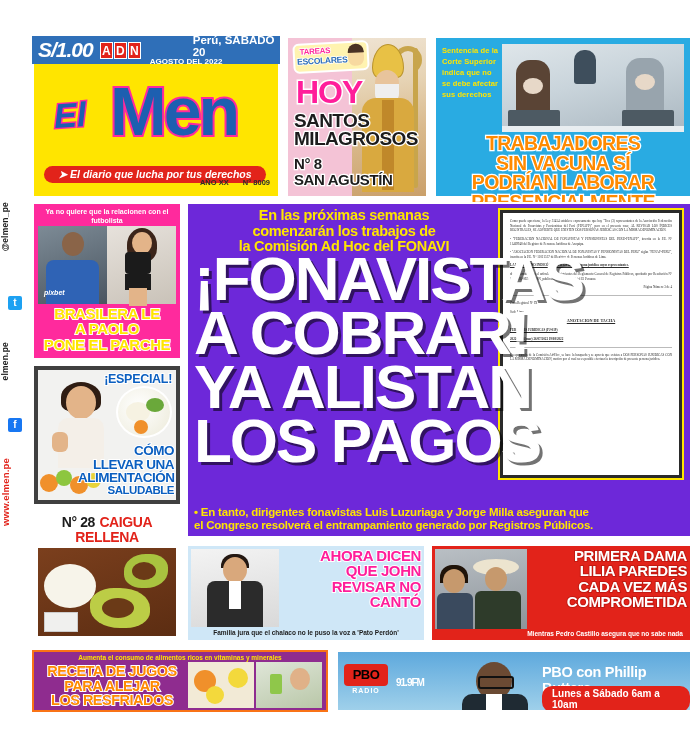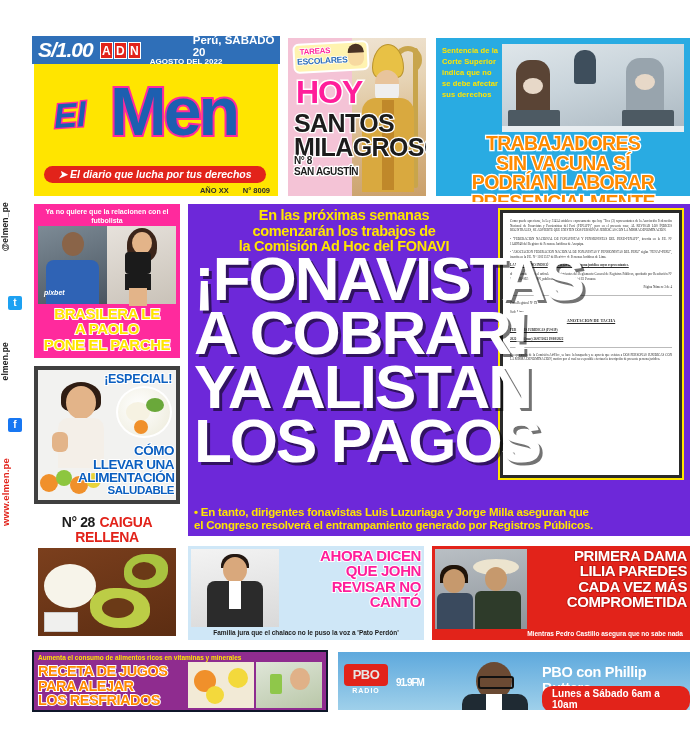--- a/index.html
+++ b/index.html
@@ -34,21 +34,21 @@
   .directora{position:absolute;right:8px;top:68px;text-align:right;color:#2b2b2b;
              font-size:8.5px;font-weight:bold;line-height:1.25;letter-spacing:.2px;}
   .logo{position:absolute;left:38px;top:74px;width:236px;height:70px;}
   .logo .el{position:absolute;left:16px;top:22px;font-size:34px;font-style:italic;font-weight:bold;
             color:#1d5fb0;-webkit-text-stroke:3px #ff2a9d;paint-order:stroke fill;transform:rotate(-4deg);}
   .logo .men{position:absolute;left:72px;top:-2px;font-size:68px;font-weight:bold;color:#1d5fb0;
              -webkit-text-stroke:4px #ff2a9d;paint-order:stroke fill;letter-spacing:-3px;}
   .slogan{position:absolute;left:44px;top:166px;width:222px;height:17px;background:#e2231a;
           border-radius:9px;color:#fff;font-size:10.5px;font-weight:bold;font-style:italic;
           text-align:center;line-height:17px;}
-  .anio{position:absolute;left:32px;top:186px;width:244px;text-align:right;padding-right:6px;
+  .anio{position:absolute;left:32px;top:178px;width:244px;text-align:right;padding-right:6px;
         font-size:7.5px;font-weight:bold;color:#2b2b2b;box-sizing:border-box;}
   .anio span{margin-left:12px;}
 
   
   .hoybox{position:absolute;left:286px;top:36px;width:142px;height:162px;background:#f4c3d6;
           border:2px solid #fff;box-sizing:border-box;overflow:hidden;}
   .hoy-photo{position:absolute;right:0;top:0;width:74px;height:158px;
              background:linear-gradient(170deg,#efe3d2 0%,#e6d3b4 30%,#d9b98c 60%,#caa06a 100%);}
   .saint{position:absolute;left:4px;top:4px;width:66px;height:150px;}
   .saint .mitre{position:absolute;left:16px;top:2px;width:30px;height:32px;background:#e8c145;
@@ -65,23 +65,23 @@
   .tareas{position:absolute;left:5px;top:4px;width:72px;height:26px;background:#fff3b0;
           border:2px solid #fff;border-radius:6px;transform:rotate(-3deg);overflow:hidden;}
   .tareas .t1{position:absolute;left:5px;top:2px;font-size:8px;font-weight:bold;color:#ff2a9d;
               -webkit-text-stroke:1.5px #fff;paint-order:stroke fill;letter-spacing:-.3px;}
   .tareas .t2{position:absolute;left:2px;top:11px;font-size:8.5px;font-weight:bold;color:#2f6fb8;
               -webkit-text-stroke:1.5px #fff;paint-order:stroke fill;letter-spacing:-.3px;}
   .tareas .kid{position:absolute;right:3px;top:3px;width:16px;height:20px;background:#f7d9a0;border-radius:50% 50% 40% 40%;}
   .tareas .kid:after{content:"";position:absolute;left:0;top:-2px;width:16px;height:9px;background:#4a3224;border-radius:8px 8px 0 0;}
   .hoy{position:absolute;left:8px;top:36px;font-size:32px;font-weight:bold;color:#ff1e9a;
        -webkit-text-stroke:3px #fff;paint-order:stroke fill;letter-spacing:-1px;}
-  .santos{position:absolute;left:6px;top:74px;font-size:25px;font-weight:bold;color:#1c1c1c;
+  .santos{position:absolute;left:6px;top:74px;font-size:19px;font-weight:bold;color:#1c1c1c;
           -webkit-text-stroke:2.5px #fff;paint-order:stroke fill;line-height:.95;letter-spacing:-.6px;}
-  .nro8{position:absolute;left:6px;top:118px;font-size:10px;font-weight:bold;color:#1c1c1c;
+  .nro8{position:absolute;left:6px;top:118px;font-size:15px;font-weight:bold;color:#1c1c1c;
         -webkit-text-stroke:2.5px #fff;paint-order:stroke fill;line-height:1.05;letter-spacing:-.4px;}
 
   
   .topright{position:absolute;left:434px;top:36px;width:258px;height:162px;background:#29abe2;
             border:2px solid #fff;box-sizing:border-box;}
   .tr-photo{position:absolute;left:66px;top:6px;right:6px;height:88px;
             background:linear-gradient(165deg,#dfe6ea 0%,#c9d4db 45%,#aab7c0 100%);overflow:hidden;}
   .tr-photo .p1,.tr-photo .p2,.tr-photo .p3{position:absolute;border-radius:6px;}
   .tr-photo .p1{left:14px;top:16px;width:34px;height:58px;background:#5a4435;border-radius:14px 14px 4px 4px;}
   .tr-photo .p1:after{content:"";position:absolute;left:7px;top:18px;width:20px;height:16px;background:#e7d8c8;border-radius:50%;}
@@ -203,38 +203,38 @@
   .li-photo .m-h{position:absolute;left:50px;top:18px;width:22px;height:24px;background:#c6996d;border-radius:50%;}
   .li-photo .m-b{position:absolute;left:40px;top:42px;width:46px;height:38px;background:#2e3b2a;border-radius:6px 6px 0 0;}
   .li-head{position:absolute;right:3px;top:2px;width:162px;text-align:right;font-size:15px;
            font-weight:bold;color:#fff;-webkit-text-stroke:2px #c21a12;paint-order:stroke fill;
            line-height:1.03;letter-spacing:-.4px;}
   .li-cap{position:absolute;left:92px;right:4px;bottom:3px;text-align:center;font-size:6.5px;
           font-weight:bold;color:#fff;}
 
   
   .jugos{position:absolute;left:32px;top:650px;width:296px;height:62px;background:#8f2c8f;
-         border:2px solid #0f172a;box-sizing:border-box;overflow:hidden;}
+         border:2px solid #f97316;box-sizing:border-box;overflow:hidden;text-align:center;}
   .ju-kicker{position:absolute;left:4px;top:2px;right:4px;font-size:6.5px;font-weight:bold;color:#ffe500;}
   .ju-head{position:absolute;left:4px;top:12px;width:148px;font-size:14.5px;font-weight:bold;
            color:#ff8a00;-webkit-text-stroke:2px #fff;paint-order:stroke fill;line-height:1.0;letter-spacing:-.5px;}
   .ju-img{position:absolute;right:4px;top:10px;width:134px;height:46px;display:flex;gap:2px;}
   .ju-img .a{flex:1;background:#f2ead6;position:relative;}
   .ju-img .a i{position:absolute;border-radius:50%;display:block;}
   .ju-img .a i:nth-child(1){left:6px;top:8px;width:22px;height:22px;background:#f0902b;}
   .ju-img .a i:nth-child(2){right:6px;top:6px;width:20px;height:20px;background:#f3d93c;}
   .ju-img .a i:nth-child(3){left:18px;bottom:4px;width:18px;height:18px;background:#f3d93c;}
   .ju-img .b{flex:1;background:linear-gradient(160deg,#dfe6d8,#b9c7a8);position:relative;}
   .ju-img .b .h{position:absolute;right:12px;top:6px;width:20px;height:22px;background:#e0b188;border-radius:50%;}
   .ju-img .b .glass{position:absolute;left:14px;top:12px;width:12px;height:20px;background:#8fc74a;border-radius:2px;}
 
   .pbo{position:absolute;left:336px;top:650px;width:356px;height:62px;
        background:linear-gradient(180deg,#5ea9dd,#9fd0ea);border:2px solid #fff;box-sizing:border-box;overflow:hidden;}
   .pbo-logo{position:absolute;left:6px;top:12px;width:44px;text-align:center;}
-  .pbo-logo .mark{width:44px;height:22px;background:#e2231a;border-radius:4px;color:#e5e5e5;
+  .pbo-logo .mark{width:44px;height:22px;background:#e2231a;border-radius:4px;color:#000000;
                   font-size:13px;font-weight:bold;line-height:22px;letter-spacing:-.5px;}
   .pbo-logo .sub{font-size:7px;font-weight:bold;color:#fff;letter-spacing:1px;margin-top:1px;}
   .pbo-freq{position:absolute;left:58px;top:16px;color:#fff;font-size:20px;font-weight:bold;letter-spacing:-1px;}
   .pbo-freq span{font-size:10px;}
   .pbo-host{position:absolute;left:120px;top:6px;width:74px;height:52px;}
   .pbo-host .h{position:absolute;left:18px;top:4px;width:36px;height:38px;background:#6b4a33;border-radius:50%;}
   .pbo-host .glasses{position:absolute;left:20px;top:18px;width:32px;height:9px;border:2px solid #111;border-radius:3px;}
   .pbo-host .suit{position:absolute;left:4px;top:36px;width:66px;height:22px;background:#1f2a33;border-radius:10px 10px 0 0;}
   .pbo-host .shirt{position:absolute;left:28px;top:36px;width:16px;height:20px;background:#fff;}
   .pbo-title{position:absolute;left:204px;top:12px;color:#fff;font-size:14.5px;font-weight:bold;letter-spacing:-.3px;}

